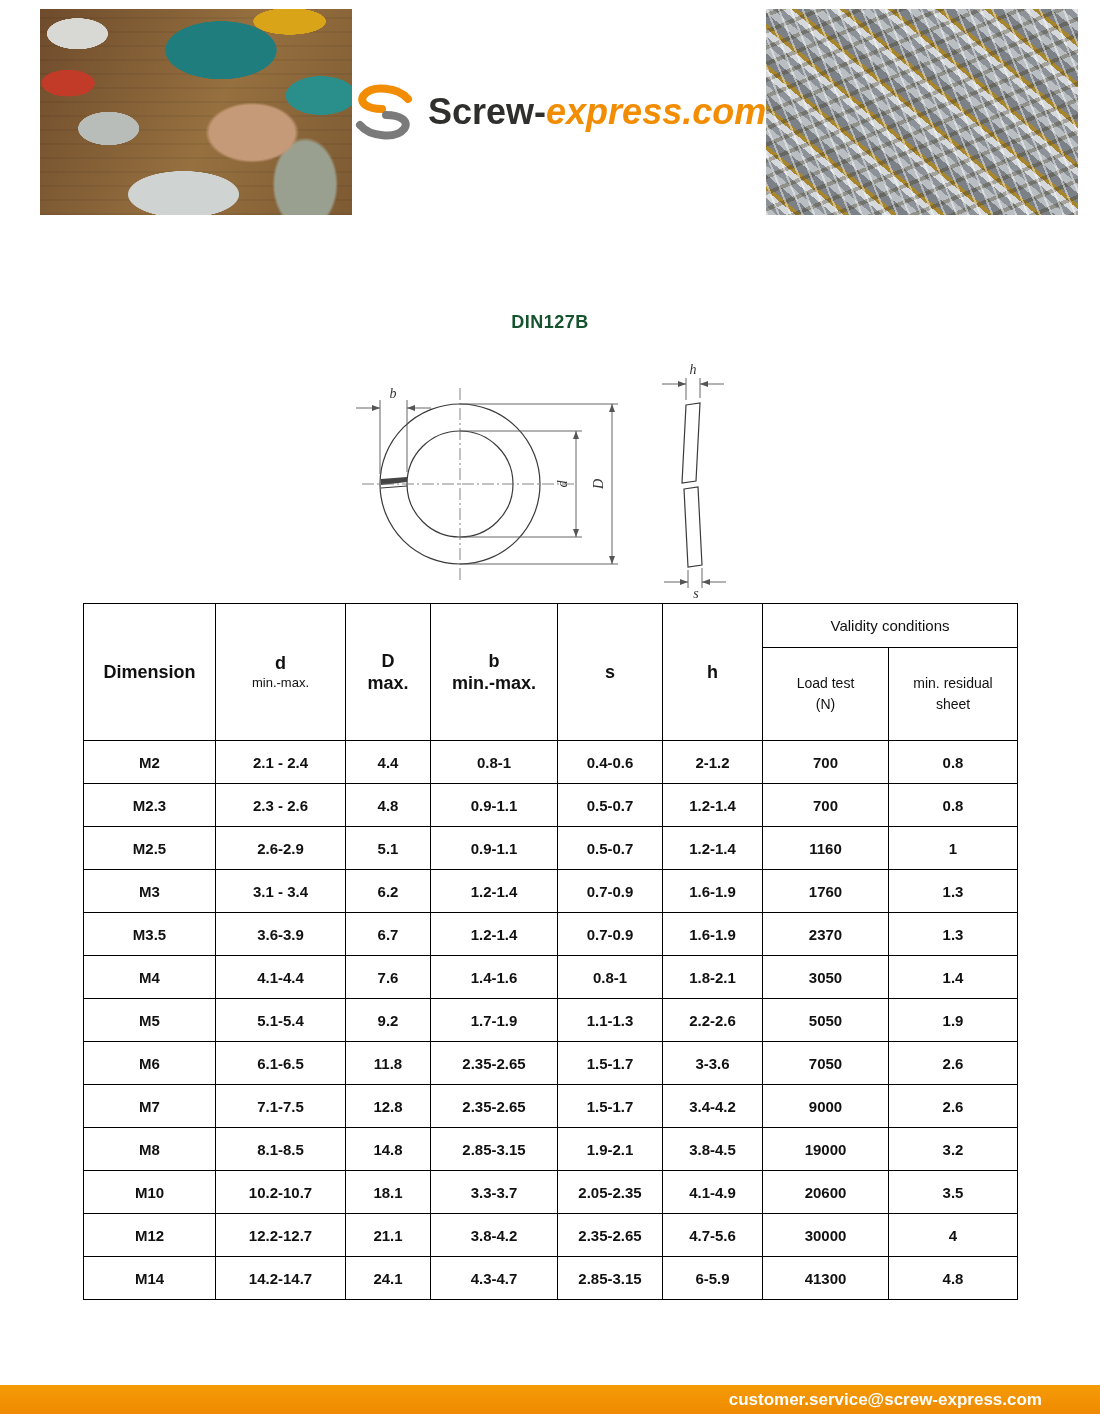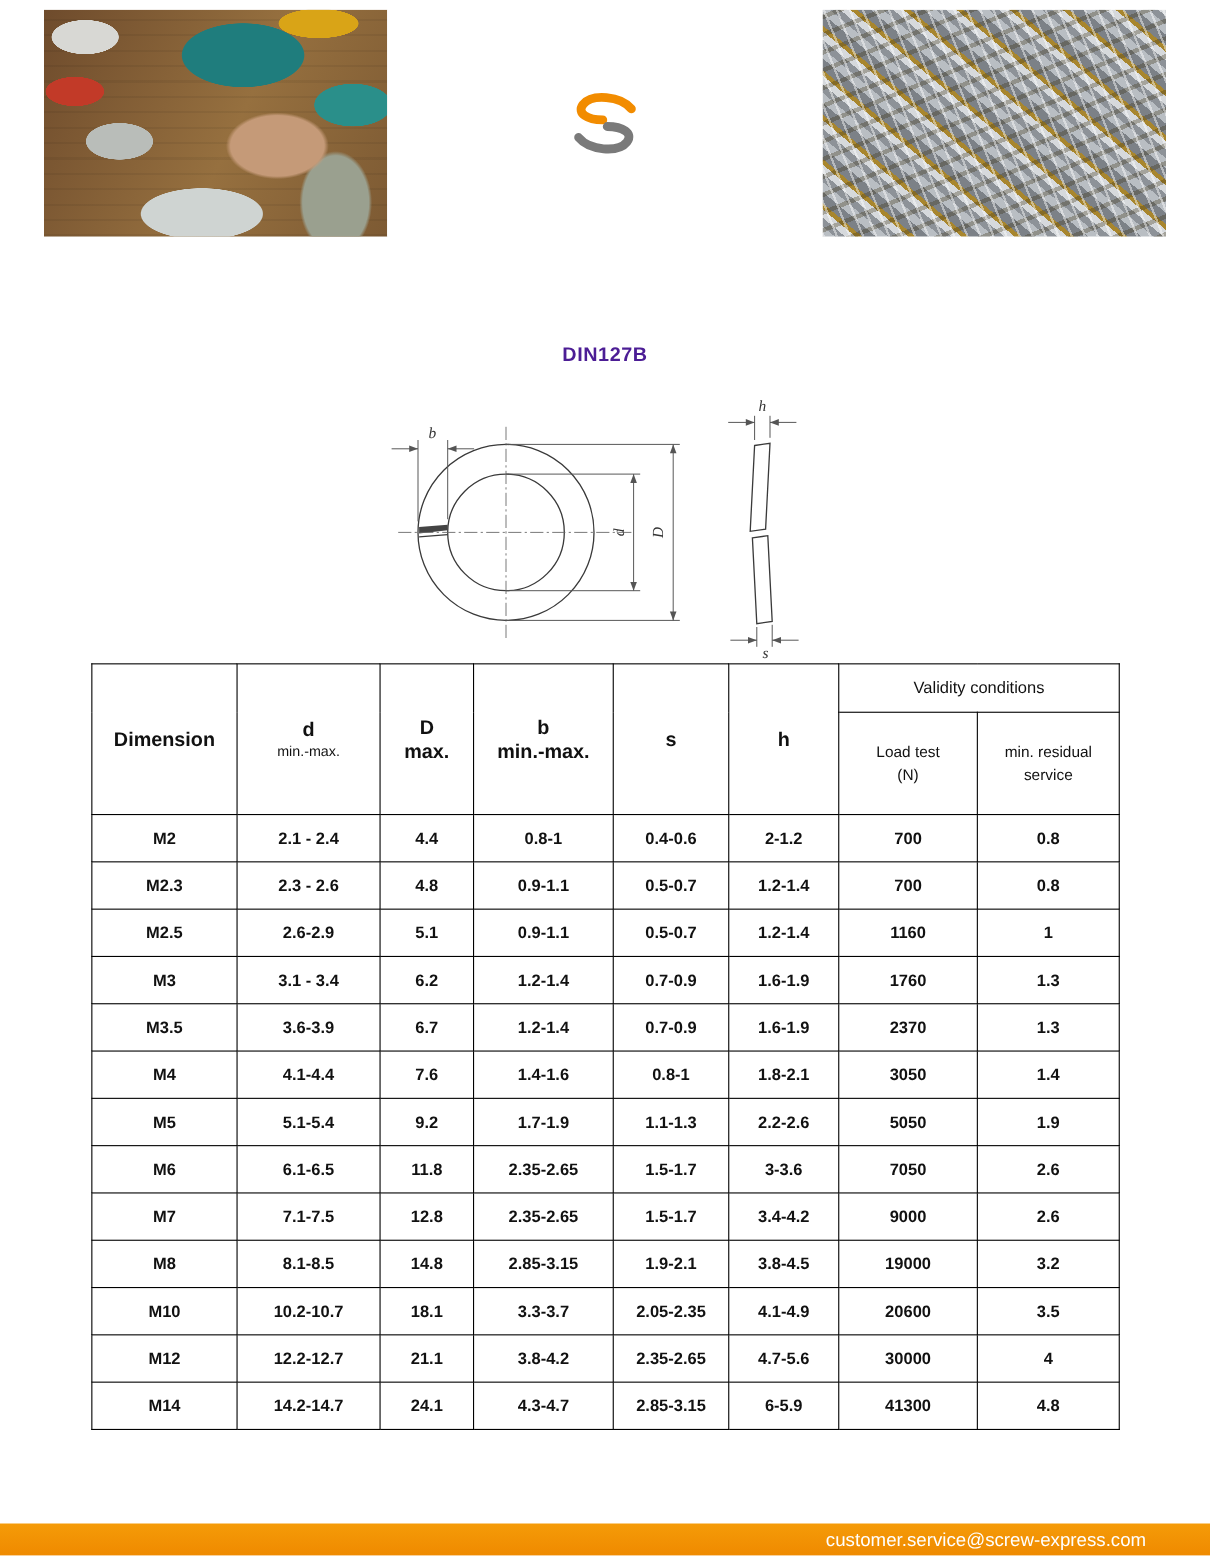--- a/index.html
+++ b/index.html
@@ -46,21 +46,21 @@
       repeating-linear-gradient(55deg, rgba(255,255,255,0.10) 0 3px, rgba(255,255,255,0) 3px 10px),
       repeating-linear-gradient(-40deg, rgba(0,0,0,0.05) 0 2px, transparent 2px 12px),
       linear-gradient(#f59b08, #ef8a00);
     display:flex; align-items:center; justify-content:center;
   }
   .banner-title { color:#ffffff; font-size:42px; font-weight:bold; letter-spacing:1px; }
 
   
   .doc-title {
     position:absolute; top:312px; left:0; width:100%;
-    text-align:center; color:#4c1d95; font-size:18px; font-weight:bold; letter-spacing:0.5px;
+    text-align:center; color:#14532d; font-size:18px; font-weight:bold; letter-spacing:0.5px;
   }
 
   
   .diagram { position:absolute; top:348px; left:0; width:100%; text-align:center; }
   .diagram svg { display:inline-block; }
   .dim-text { font-family:"Liberation Serif", serif; font-style:italic; font-size:14px; fill:#333; }
 
   
   .table-wrap { position:absolute; top:603px; left:83px; width:934px; }
   table { border-collapse:collapse; width:934px; table-layout:fixed; }
@@ -72,34 +72,35 @@
   .h-sub2 { font-weight:normal; font-size:14px; height:93px; line-height:1.5; }
   tbody td { font-weight:bold; font-size:15px; height:43px; }
 
   
   .footer {
     position:absolute; left:0; bottom:8px; width:1100px; height:29px;
     background:linear-gradient(#f59b08, #ef8a00);
     display:flex; align-items:center; justify-content:flex-end;
     padding-right:58px;
   }
-  .footer-email { color:#fff; font-size:17px; font-weight:normal; }
+  .footer-email { color:#fff; font-size:17px; font-weight:bold; }
 </style>
 </head>
 <body>
 
 <div class="page">
 
   <div class="header">
     <div class="photo photo-left"></div>
     <div class="logo">
       <svg width="64" height="58" viewBox="0 0 64 58">
         <path d="M56 16 C46 4 20 2 12 12 C6 20 16 26 30 26" fill="none" stroke="#f28c00" stroke-width="8" stroke-linecap="round"></path>
         <path d="M8 42 C18 54 44 56 52 46 C58 38 48 32 34 32" fill="none" stroke="#7a7a7a" stroke-width="8" stroke-linecap="round"></path>
       </svg>
+      <div class="logo-text"><span class="brand1">Screw-</span><span class="brand2">express.com</span></div>
     </div>
     <div class="photo photo-right"></div>
   </div>
 
 
   <div class="doc-title">DIN127B</div>
 
   <div class="diagram">
     <svg width="460" height="252" viewBox="0 0 460 252">
 
@@ -207,21 +208,21 @@
             </th>
           <th colspan="2" class="h-validity">Validity conditions</th>
         </tr>
         <tr>
           <th class="h-sub2">
             <div>Load test</div>
             <div>(N)</div>
           </th>
           <th class="h-sub2">
             <div>min. residual</div>
-            <div>service</div>
+            <div>sheet</div>
           </th>
         </tr>
       </thead>
       <tbody id="table-body">
           <tr>
             <td>M2</td>
             <td>2.1 - 2.4</td>
             <td>4.4</td>
             <td>0.8-1</td>
             <td>0.4-0.6</td>

